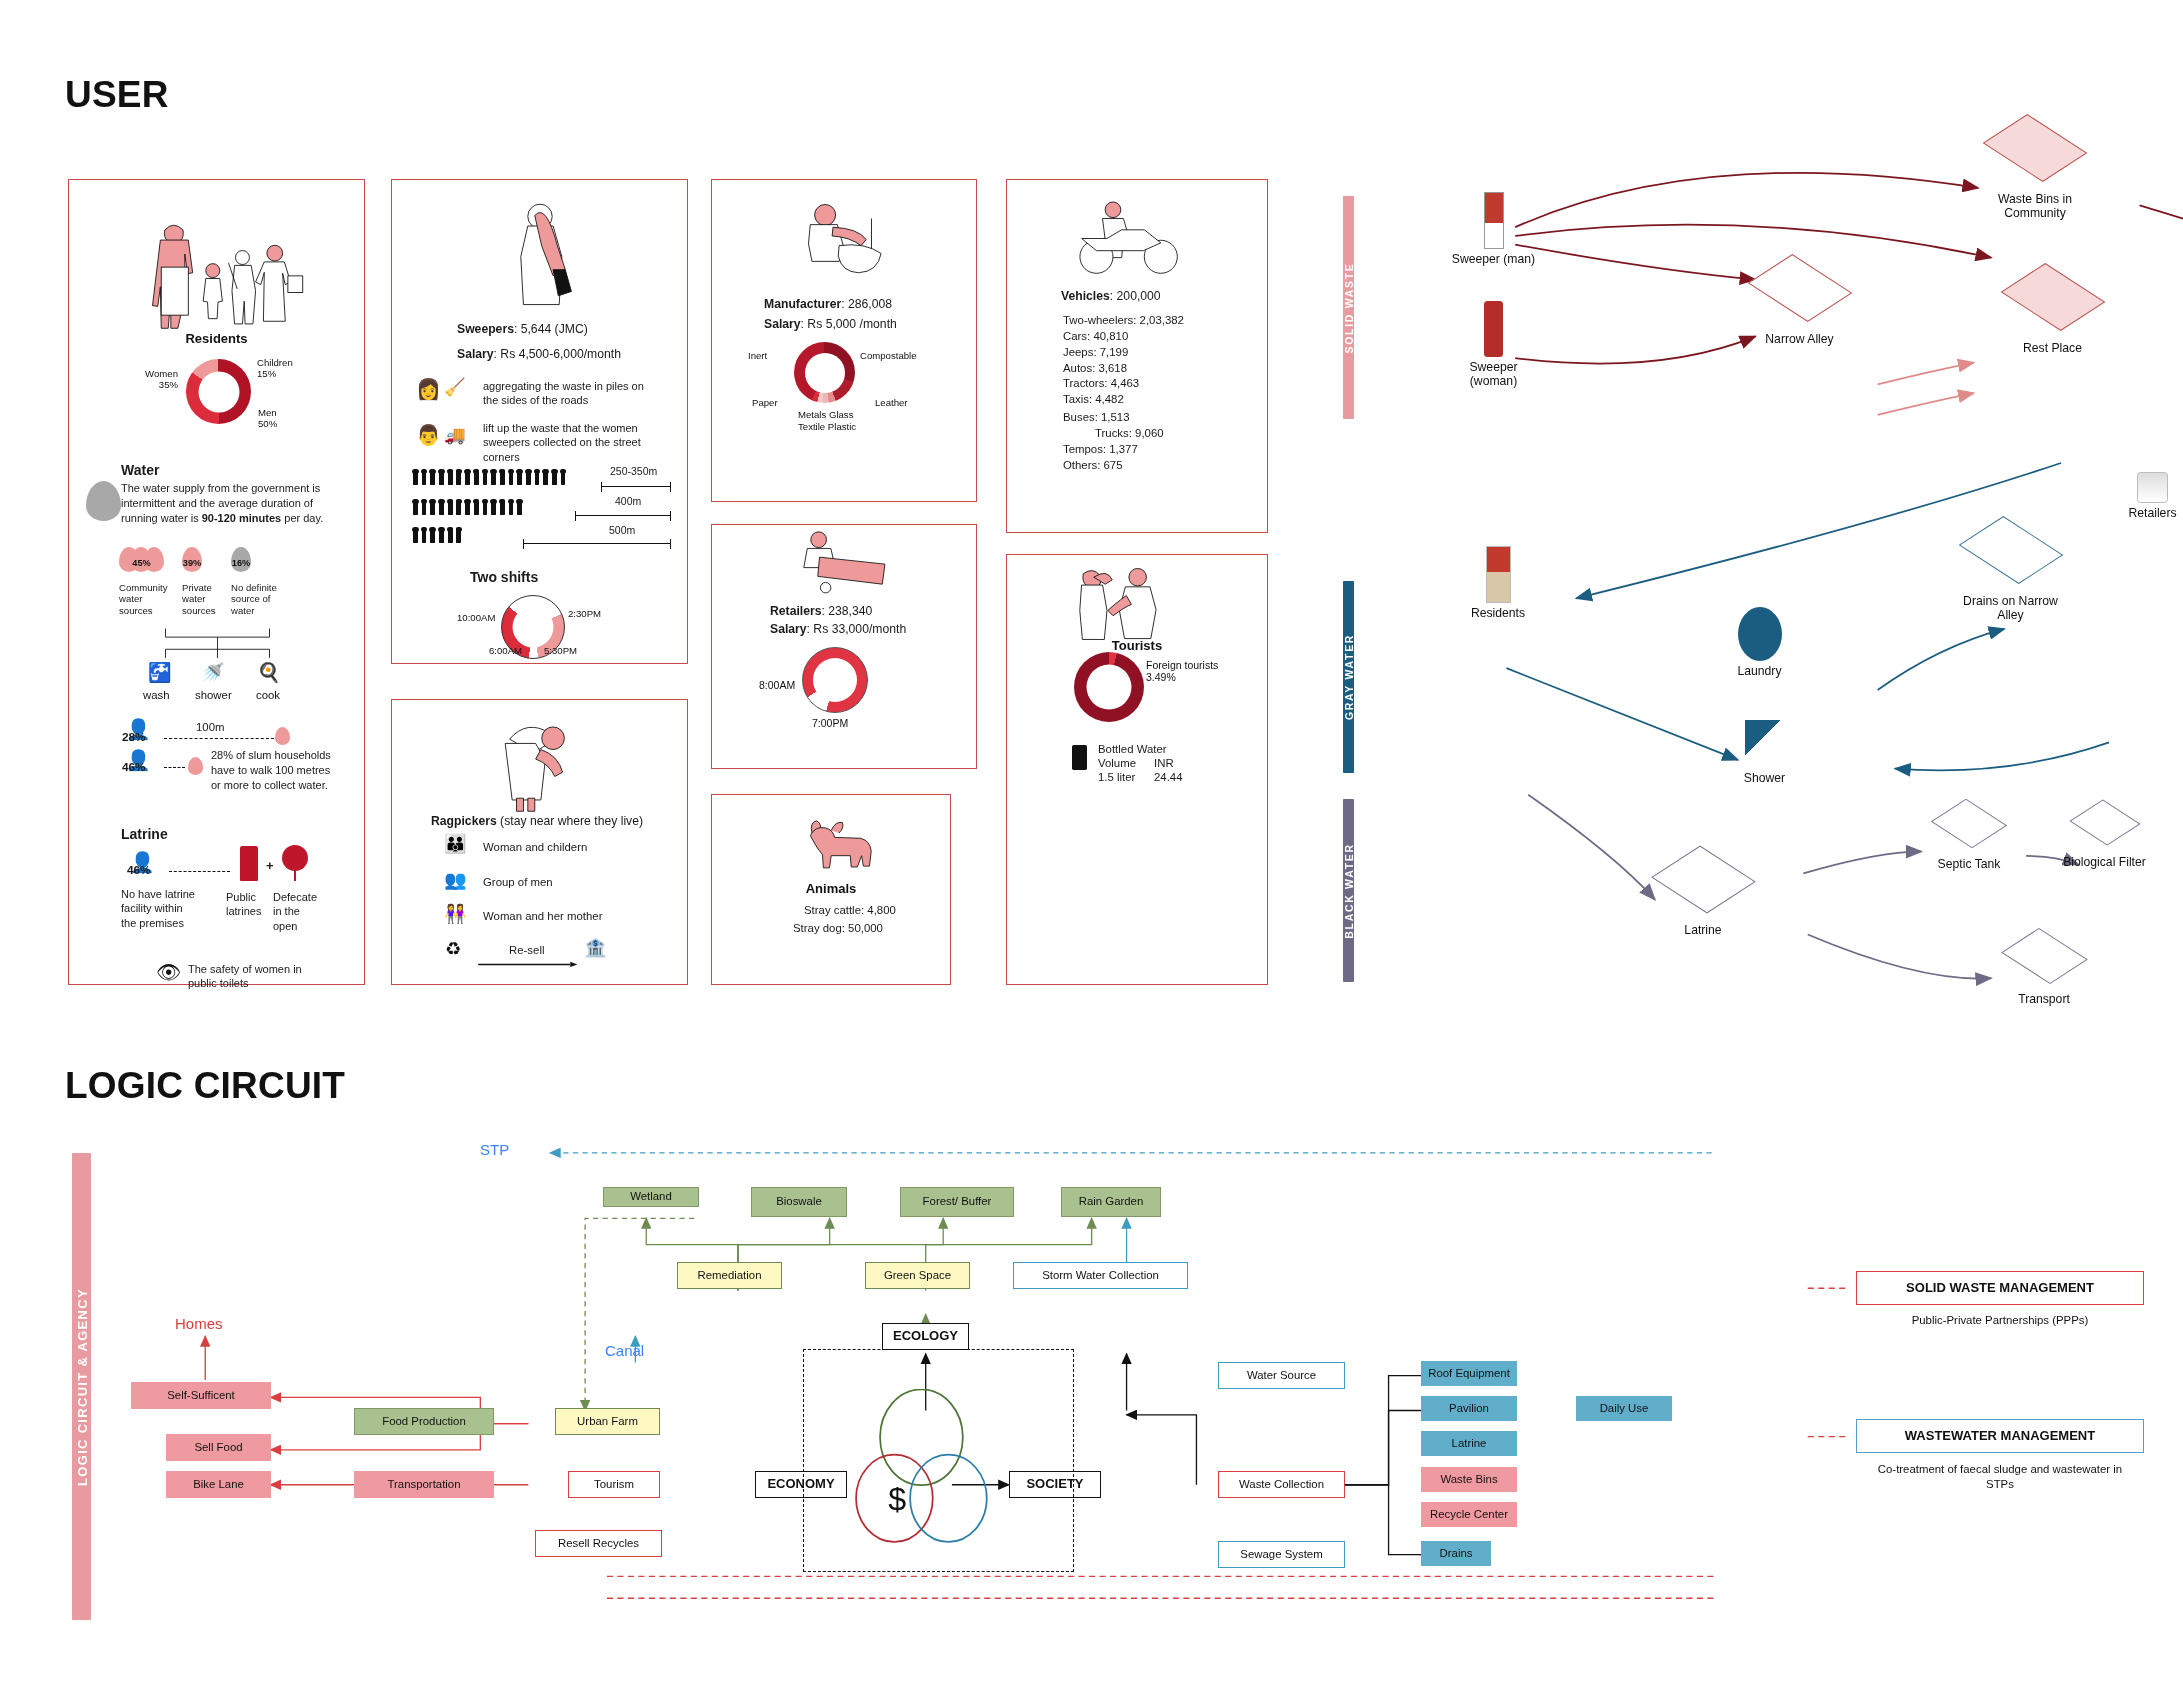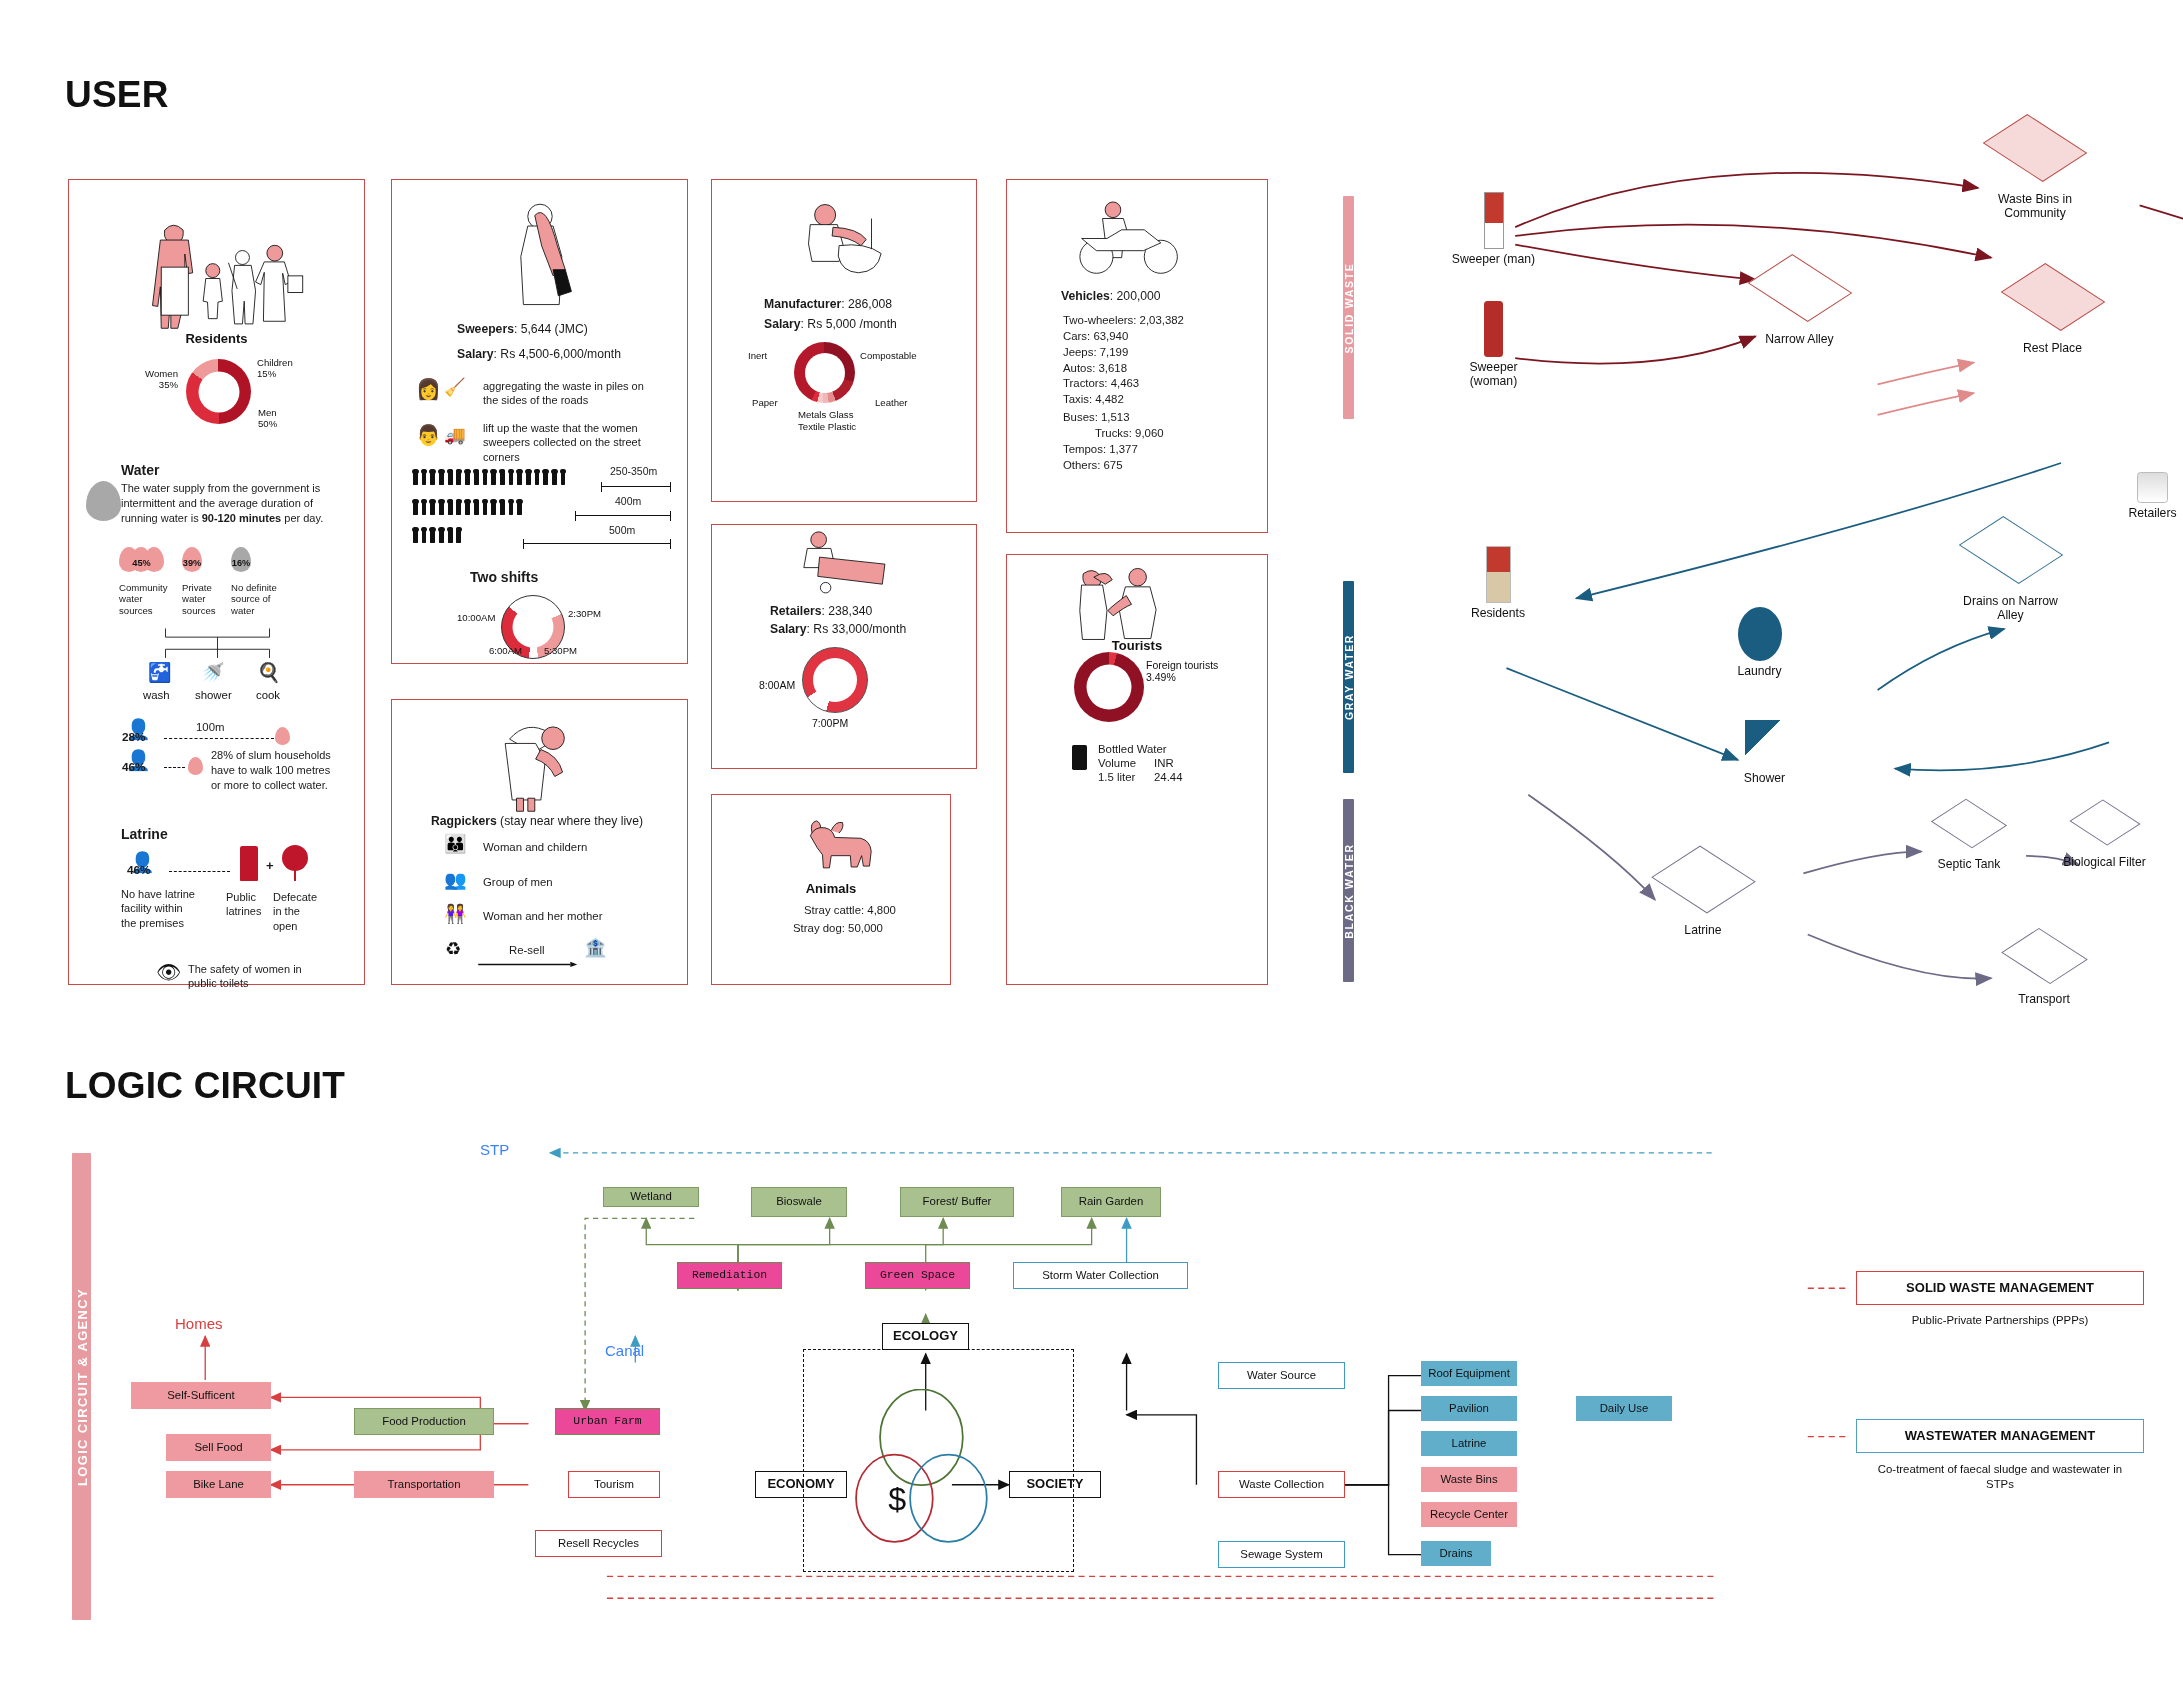--- a/index.html
+++ b/index.html
@@ -108,21 +108,21 @@
     position:absolute; left:50%; top:50%;
     transform:translate(-50%,-50%) rotate(-90deg); white-space:nowrap;
     color:#fff; font-weight:bold; font-size:13px; letter-spacing:1.3px;
   }
   .bx {
     position:absolute; display:flex; align-items:center; justify-content:center;
     text-align:center; font-size:11.4px; line-height:1.15; background:#fff;
     border:0.9px solid #333; padding:1.7px 3.5px; color:#111;
   }
   .bx.green-f { background:#a9c18f; border-color:#7f9b63; }
-  .bx.green-o { background:#ec4899;   border-color:#6e8c52;font-family:Liberation Mono, monospace; }
+  .bx.green-o { background:#fef9c3;   border-color:#6e8c52; }
   .bx.pink-f  { background:#ef9aa0; border-color:#ef9aa0; }
   .bx.red-o   { background:#fff;   border-color:#d8403f; }
   .bx.blue-f  { background:#61aecb; border-color:#61aecb; }
   .bx.blue-o  { background:#fff;   border-color:#3e9cc2; }
   .bx.black-o { background:#fff;   border-color:#111; font-weight:bold; }
   .bx.red-hdr { background:#fff;   border-color:#d8403f; font-weight:bold; font-size:13px; }
   .bx.blue-hdr{ background:#fff;   border-color:#4fa0c4; font-weight:bold; font-size:13px; }
   .freetxt { position:absolute; font-size:11.4px; color:#111; line-height:1.3; text-align:center; }
   .freetxt.red { color:#d8403f; }
   .freetxt.blue{ color:#3b82f6; }
@@ -429,21 +429,21 @@
         <path d="M100 100 l36 0 l-4 44 l-24 0z"></path>
         <circle cx="74" cy="142" r="38"></circle>
           <circle cx="222" cy="142" r="38"></circle>
         <path d="M40 100 l58 0 l34-20 l52 0 l38 30 l-40 18 l-108 0z"></path>
       </g>
     </svg>
     <div class="card-line" style="left:54px; top:109px; font-size:12.2px;">
       <span class="b">Vehicles</span><span>: 200,000</span>
     </div>
     <div class="card-line" style="left:56px; top:134px;">Two-wheelers: 2,03,382</div>
-    <div class="card-line" style="left:56px; top:150px;">Cars: 63,940</div>
+    <div class="card-line" style="left:56px; top:150px;">Cars: 40,810</div>
     <div class="card-line" style="left:56px; top:166px;">Jeeps: 7,199</div>
     <div class="card-line" style="left:56px; top:182px;">Autos: 3,618</div>
     <div class="card-line" style="left:56px; top:197px;">Tractors: 4,463</div>
     <div class="card-line" style="left:56px; top:213px;">Taxis: 4,482</div>
     <div class="card-line" style="left:56px; top:231px;">Buses: 1,513</div>
     <div class="card-line" style="left:56px; top:247px;margin-left:32px;">Trucks: 9,060</div>
     <div class="card-line" style="left:56px; top:263px;">Tempos: 1,377</div>
     <div class="card-line" style="left:56px; top:279px;">Others: 675</div>
   </div>
 

